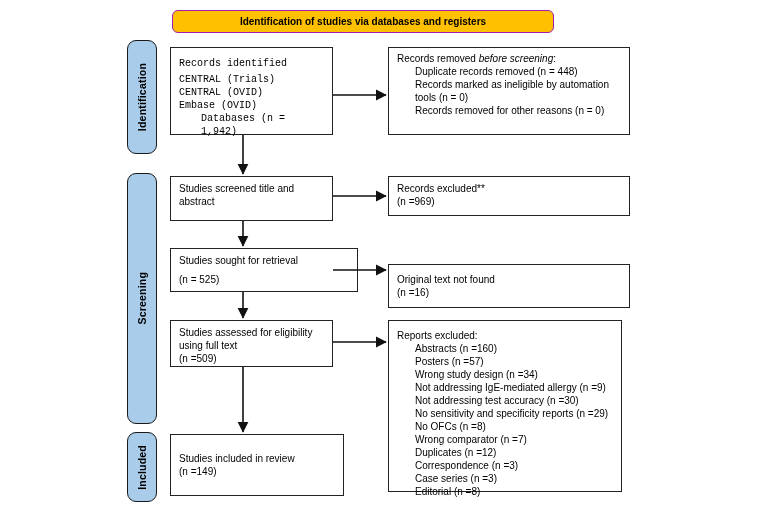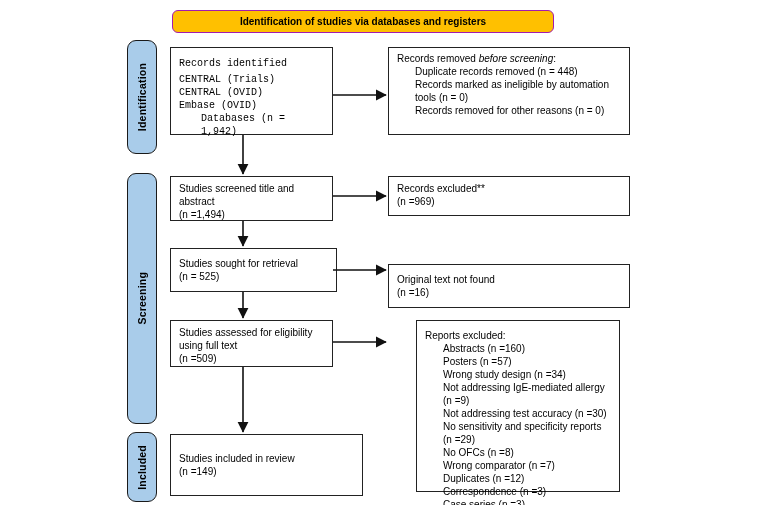--- a/index.html
+++ b/index.html
@@ -25,27 +25,27 @@
   .side-ident { left:127px; top:40px;  height:112px; }
   .side-screen{ left:127px; top:173px; height:249px; }
   .side-incl  { left:127px; top:432px; height:68px;  }
   .box {
     position:absolute; background:#ffffff; border:1.5px solid #222;
     padding:5px 8px; box-sizing:border-box;
   }
   .vcenter { display:flex; flex-direction:column; justify-content:center; }
   .bL1 { left:170px; top:47px;  width:163px; height:88px; padding-top:9px;font-family:Liberation Mono, monospace; }
   .bL2 { left:170px; top:176px; width:163px; height:45px; }
-  .bL3 { left:170px; top:248px; width:167px; height:44px; }
+  .bL3 { left:170px; top:248px; width:188px; height:44px;justify-content:space-between; }
   .bL4 { left:170px; top:320px; width:163px; height:47px; }
-  .bL5 { left:170px; top:434px; width:193px; height:62px; }
+  .bL5 { left:170px; top:434px; width:174px; height:62px; }
   .bR1 { left:388px; top:47px;  width:242px; height:88px; padding-top:4px; }
   .bR2 { left:388px; top:176px; width:242px; height:40px; }
   .bR3 { left:388px; top:264px; width:242px; height:44px; }
-  .bR4 { left:388px; top:320px; width:204px; height:172px; padding-top:8px;margin-left:28px; }
+  .bR4 { left:388px; top:320px; width:234px; height:172px; padding-top:8px; }
   .box-title { margin:0 0 3px 0; }
   .indent-item { padding-left:18px; }
   .indent-line { padding-left:22px; }
   .arrows { position:absolute; left:0; top:0; width:761px; height:505px; pointer-events:none; }
 </style>
 </head>
 <body>
 
 <div class="canvas">
 
@@ -68,21 +68,20 @@
     <div>
         <div>CENTRAL (Trials)</div>
         <div>CENTRAL (OVID)</div>
         <div>Embase (OVID)</div>
       </div>
     <div class="indent-line">Databases (n = 1,942)</div>
   </div>
 
   <div class="box bL2">
     <div>Studies screened title and abstract</div>
-    <div>(n =1,494)</div>
   </div>
 
   <div class="box bL3 vcenter">
     <div>Studies sought for retrieval</div>
     <div>(n = 525)</div>
   </div>
 
   <div class="box bL4">
     <div>Studies assessed for eligibility using full text</div>
     <div>(n =509)</div>

